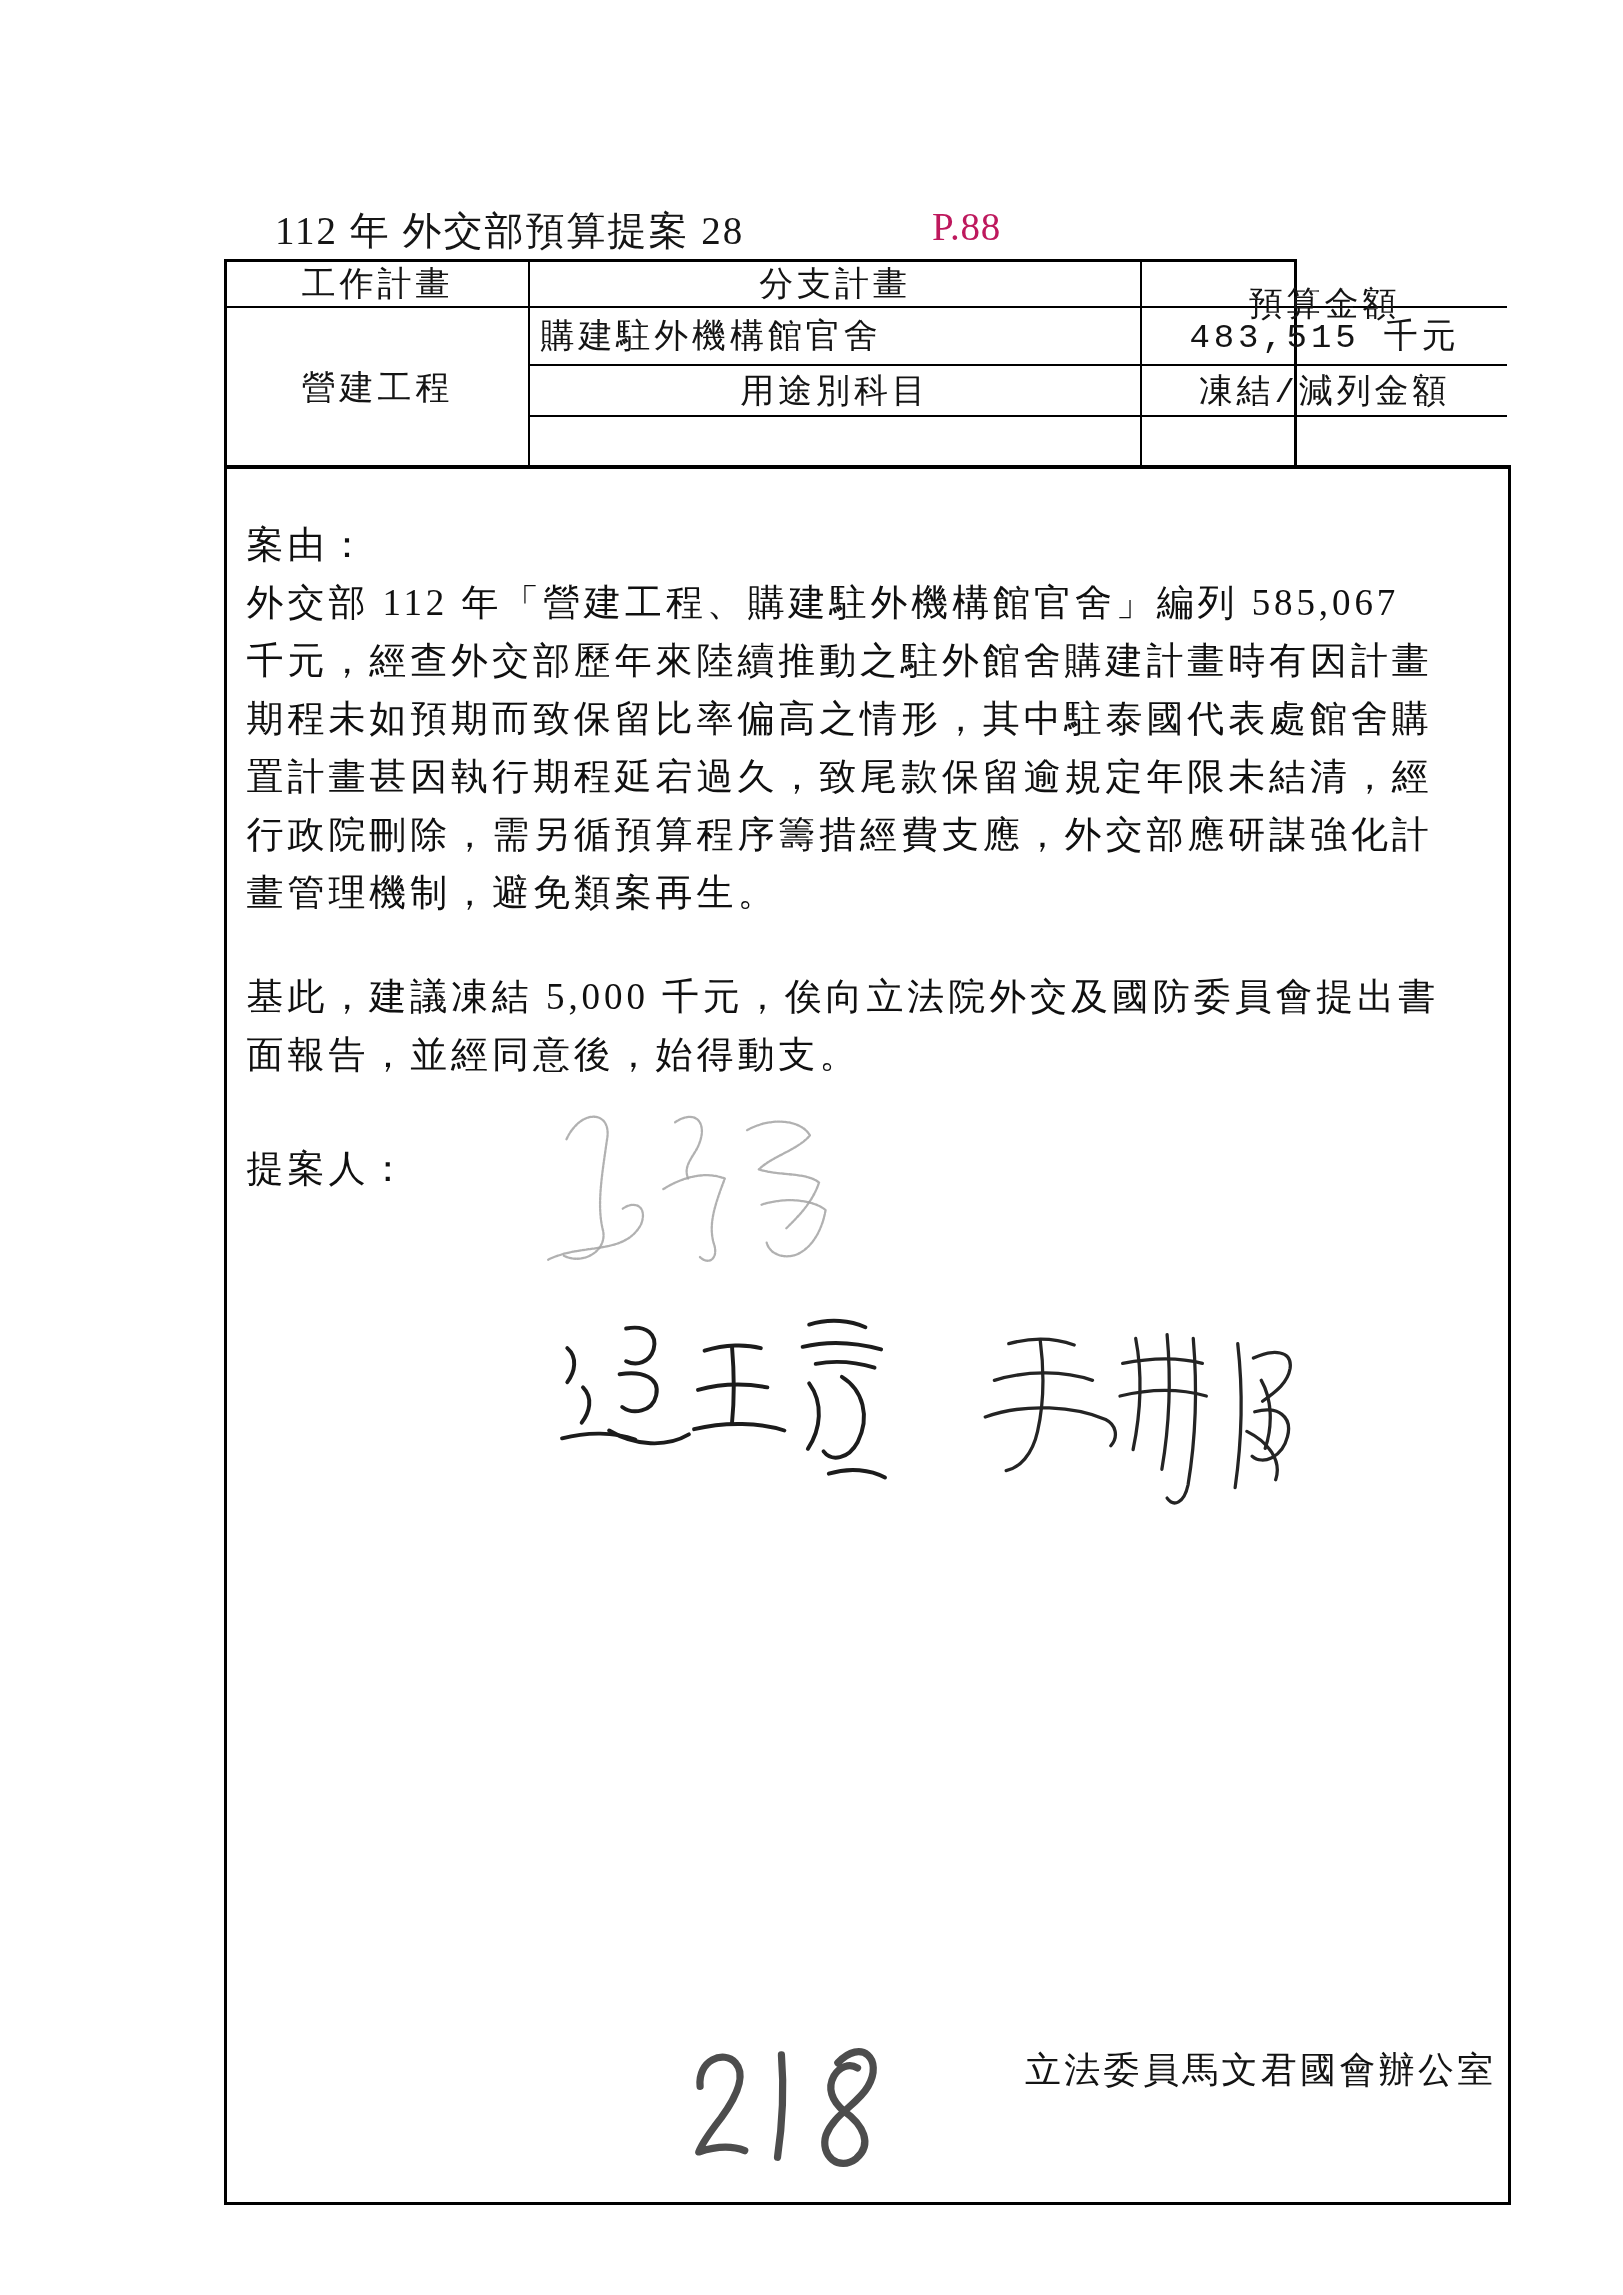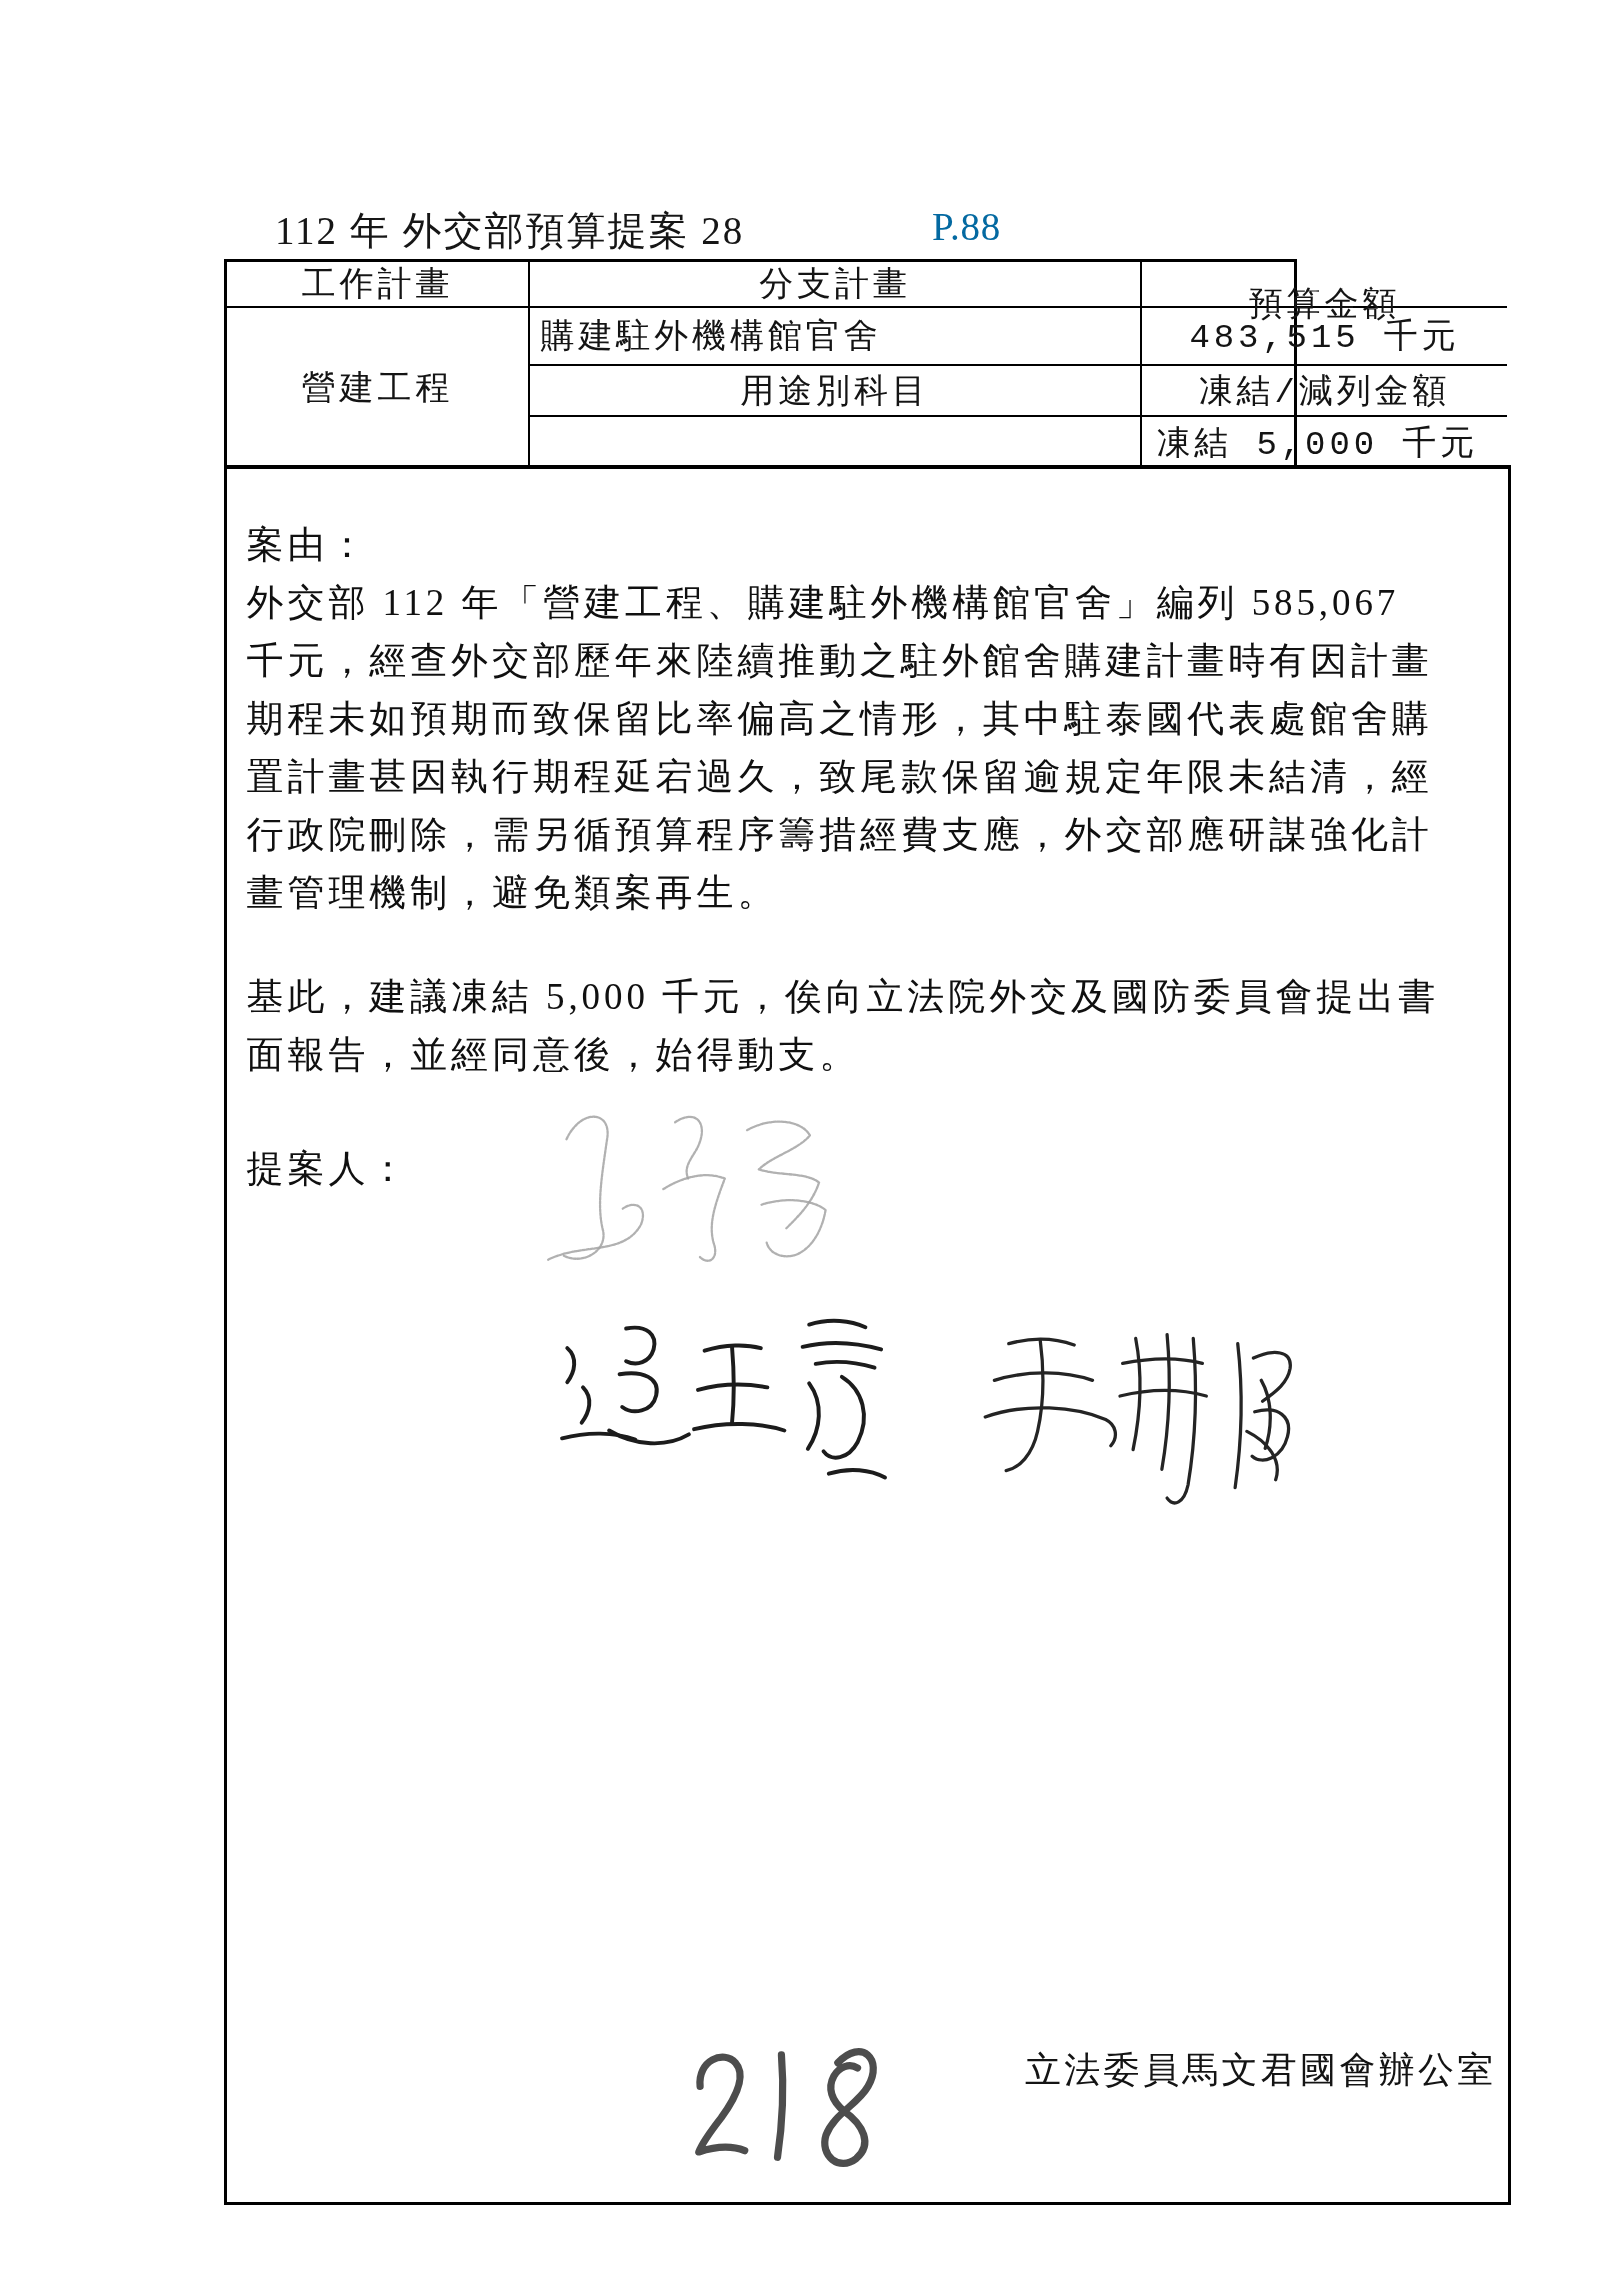--- a/index.html
+++ b/index.html
@@ -10,21 +10,21 @@
     font-family:"Liberation Serif", serif;
     color:#111;
     overflow:hidden;
   }
   .doc-title {
     position:absolute; left:275px; top:204px;
     font-size:39px; letter-spacing:2px; white-space:nowrap; color:#161616;
   }
   .page-ref {
     position:absolute; left:932px; top:204px;
-    font-size:39px; letter-spacing:0.7px; color:#0369a1;
+    font-size:39px; letter-spacing:0.7px; color:#be185d;
   }
   
   .btable {
     position:absolute; left:224px; top:259px; width:1073px;
     display:grid;
     grid-template-columns:303px 612px 365px;
     grid-template-rows:46px 58px 51px 51px;
     border:3.3px solid #000; border-bottom:none;font-family:Liberation Mono, monospace;
   }
   .cell {
@@ -86,21 +86,20 @@
 
     <div class="cell br c-span">營建工程</div>
 
     <div class="cell br bb left c-r2c2">購建駐外機構館官舍</div>
     <div class="cell bb c-r2c3">483,515 千元</div>
 
     <div class="cell br bb c-r3c2">用途別科目</div>
     <div class="cell bb c-r3c3">凍結/減列金額</div>
 
     <div class="cell br c-r4c2"></div>
-    <div class="cell left20 c-r4c3">凍結 5,000 千元</div>
   </div>
 
   <div class="case-box">
     <div class="case-text">
       <div class="line">案由：</div>
       <div class="line">外交部 112 年「營建工程、購建駐外機構館官舍」編列 585,067</div>
       <div class="line">千元，經查外交部歷年來陸續推動之駐外館舍購建計畫時有因計畫</div>
       <div class="line">期程未如預期而致保留比率偏高之情形，其中駐泰國代表處館舍購</div>
       <div class="line">置計畫甚因執行期程延宕過久，致尾款保留逾規定年限未結清，經</div>
       <div class="line">行政院刪除，需另循預算程序籌措經費支應，外交部應研謀強化計</div>

